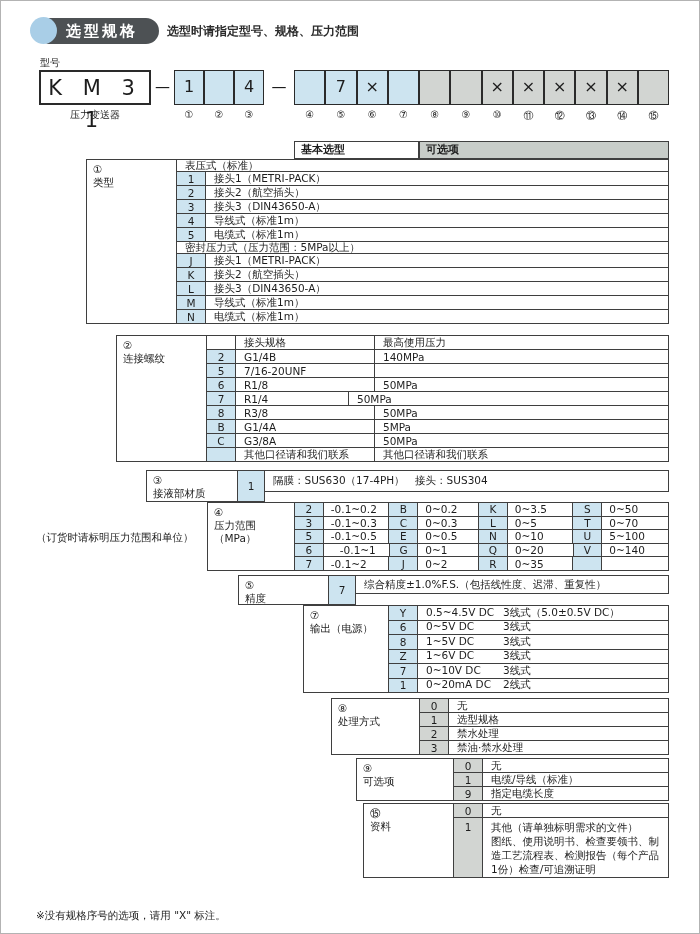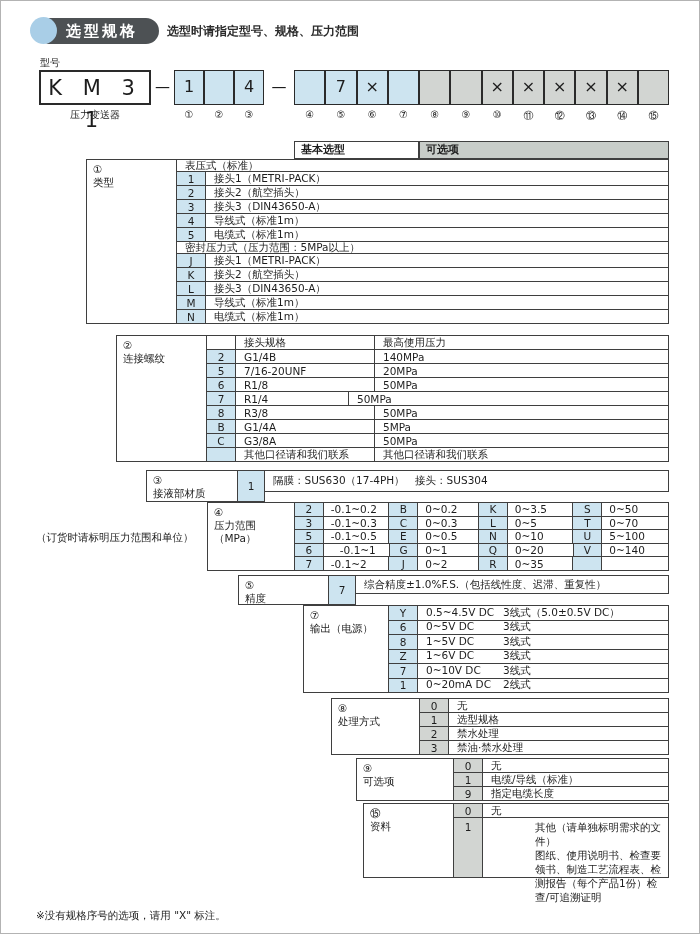--- a/index.html
+++ b/index.html
@@ -154,21 +154,20 @@
         <div class="cell" style="flex: 1 1 0%; padding-left: 8px;">最高使用压力</div>
       </div>
       <div class="abs row" style="left: 205px; top: 348px; width: 463px; height: 15px;">
         <div class="codecell" style="width: 28px; background: rgb(205, 228, 240);">2</div>
         <div class="cell" style="width: 139px; padding-left: 8px; border-right: 1px solid rgb(63, 63, 63);">G1/4B</div>
         <div class="cell" style="flex: 1 1 0%; padding-left: 8px;">140MPa</div>
       </div>
       <div class="abs row" style="left: 205px; top: 362px; width: 463px; height: 15px;">
         <div class="codecell" style="width: 28px; background: rgb(205, 228, 240);">5</div>
         <div class="cell" style="width: 139px; padding-left: 8px; border-right: 1px solid rgb(63, 63, 63);">7/16-20UNF</div>
-        <div class="cell" style="flex: 1 1 0%; padding-left: 8px;">20MPa</div>
       </div>
       <div class="abs row" style="left: 205px; top: 376px; width: 463px; height: 15px;">
         <div class="codecell" style="width: 28px; background: rgb(205, 228, 240);">6</div>
         <div class="cell" style="width: 139px; padding-left: 8px; border-right: 1px solid rgb(63, 63, 63);">R1/8</div>
         <div class="cell" style="flex: 1 1 0%; padding-left: 8px;">50MPa</div>
       </div>
       <div class="abs row" style="left: 205px; top: 390px; width: 463px; height: 15px;">
         <div class="codecell" style="width: 28px; background: rgb(205, 228, 240);">7</div>
         <div class="cell" style="width: 113px; padding-left: 8px; border-right: 1px solid rgb(63, 63, 63);">R1/4</div>
         <div class="cell" style="flex: 1 1 0%; padding-left: 8px;">50MPa</div>
@@ -326,19 +325,19 @@
       <div class="abs secbox" style="left: 362px; top: 802px; width: 90px; height: 75px;">
         <div>⑮</div>
         <div>资料</div>
       </div>
       <div class="abs row" style="left: 452px; top: 802px; width: 216px; height: 15px;">
         <div class="codecell" style="width: 28px; background: rgb(210, 213, 210);">0</div>
         <div class="desccell">无</div>
       </div>
       <div class="abs row" style="left: 452px; top: 816px; width: 216px; height: 61px; align-items: flex-start;">
         <div class="codecell" style="width: 28px; background: rgb(210, 213, 210); align-items: flex-start; padding-top: 3px;">1</div>
-        <div class="desccell" style="line-height: 14px; padding: 2px 4px 2px 8px; margin-left: 44px;">
+        <div class="desccell" style="line-height: 14px; padding: 2px 4px 2px 8px;">
           <div>其他（请单独标明需求的文件）</div>
           <div>图纸、使用说明书、检查要领书、制造工艺流程表、检测报告（每个产品1份）检查/可追溯证明</div>
         </div>
       </div>
     </div>
 </div>
 
 </body></html>

